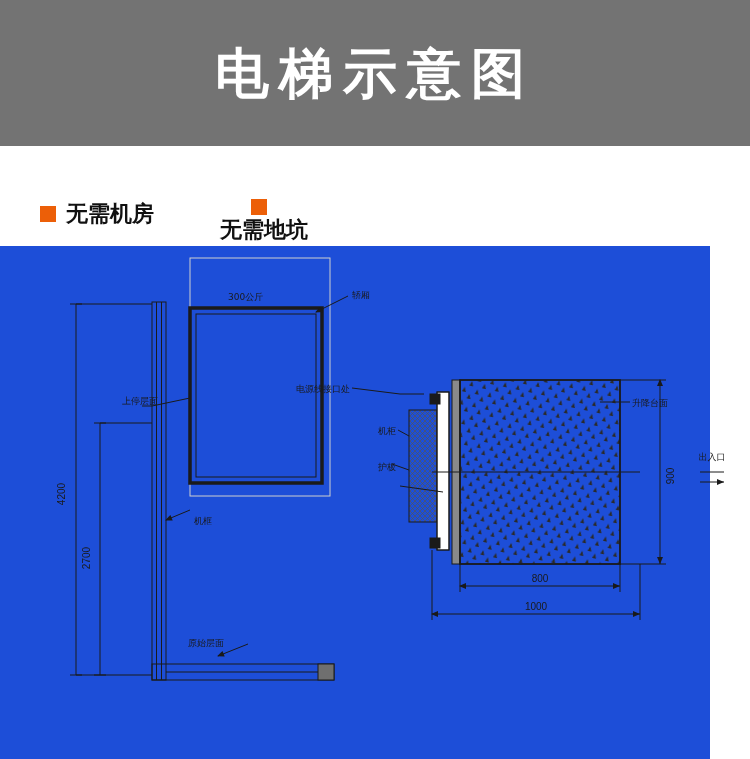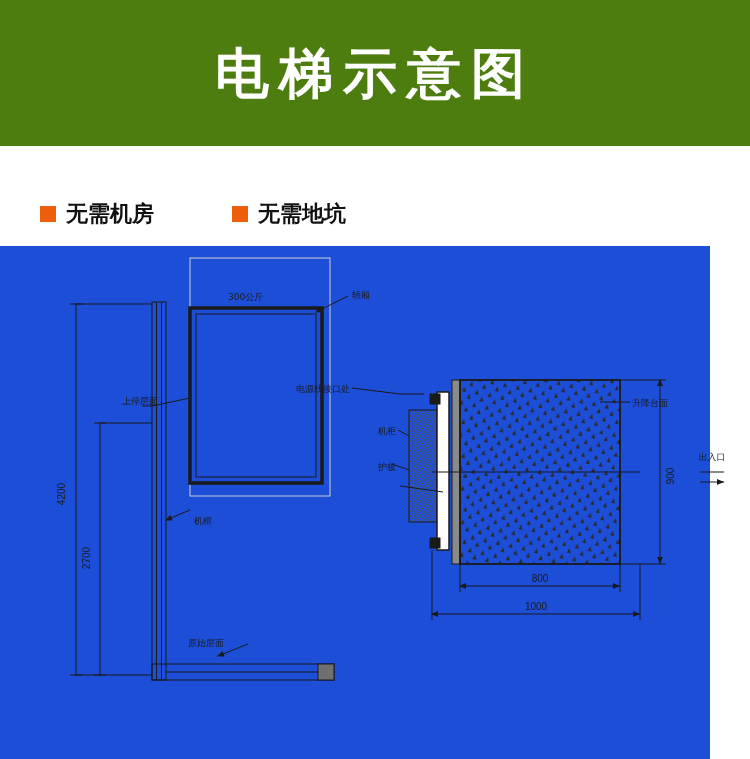--- a/index.html
+++ b/index.html
@@ -8,21 +8,21 @@
     background:#ffffff;
     font-family:"Liberation Sans","DejaVu Sans",sans-serif;
     overflow:hidden;
     position:relative;
   }
   .page{width:750px;height:759px;position:relative;}
 
   
   .header{
     position:absolute;left:0;top:0;width:750px;height:146px;
-    background:#4d7c0f;
+    background:#737373;
   }
   .header-title{
     position:absolute;left:0;top:38px;width:750px;
     text-align:center;
     color:#ffffff;
     font-size:54px;
     font-weight:bold;
     letter-spacing:10px;
     font-family:"DejaVu Sans","Liberation Sans",sans-serif;
   }
@@ -38,21 +38,21 @@
     display:flex;align-items:center;
   }
   .feat .sq{
     width:16px;height:16px;background:#ec5f08;margin-right:10px;flex:none;
   }
   .feat .txt{
     font-size:22px;color:#111111;font-weight:bold;white-space:nowrap;
     font-family:"DejaVu Sans","Liberation Sans",sans-serif;
   }
   #feat-0{left:40px;}
-  #feat-1{left:232px;}
+  #feat-1{left:220px;flex-direction:column;}
   #feat-2{left:422px;}
 
   
   .drawing{
     position:absolute;left:0;top:246px;width:710px;height:513px;
     background:#1d4ed8;
   }
   .drawing svg{display:block;}
   .lbl{
     font-family:"DejaVu Sans","Liberation Sans",sans-serif;

